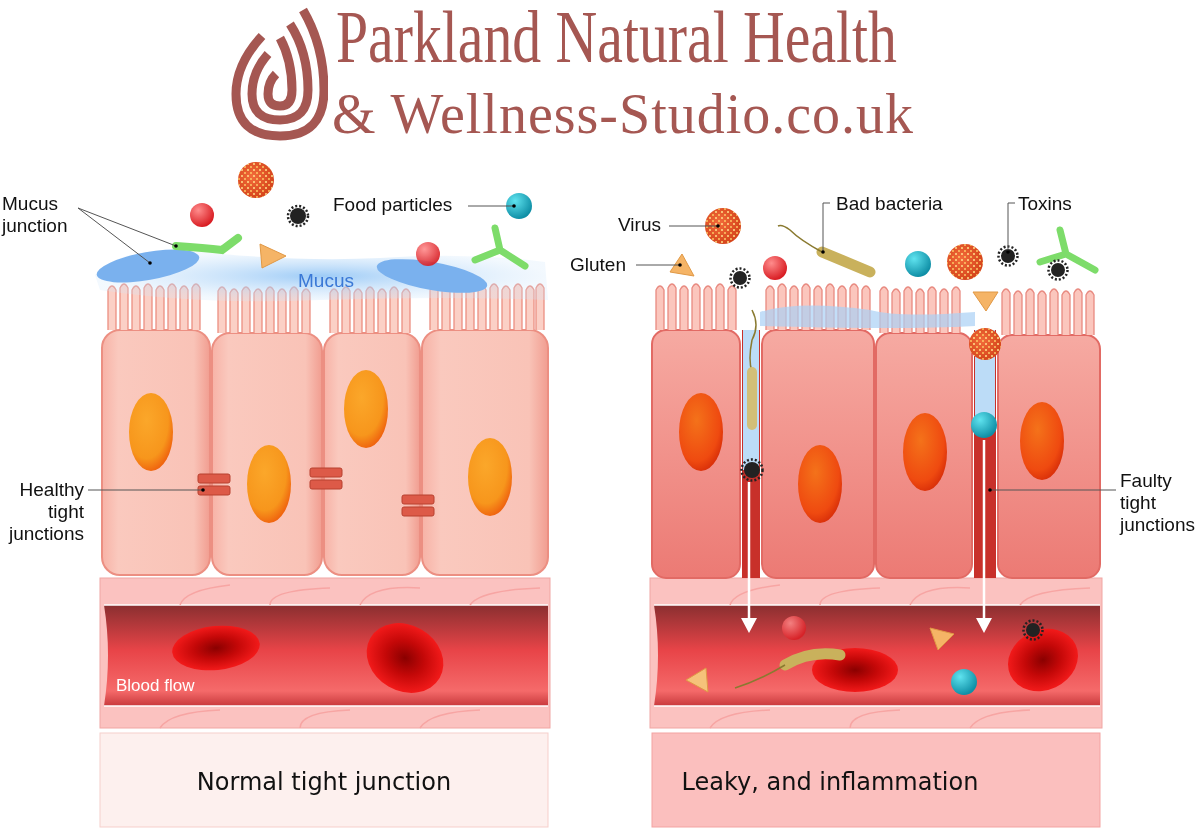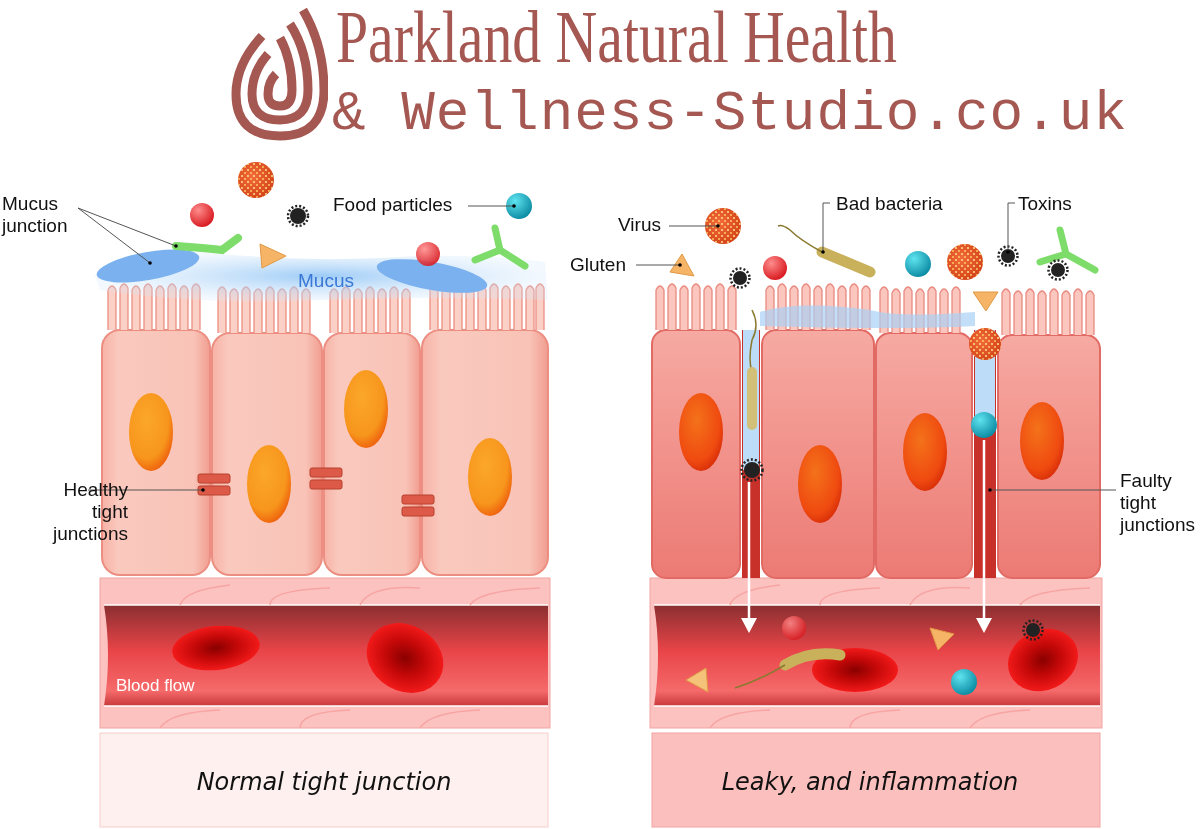--- a/index.html
+++ b/index.html
@@ -1,23 +1,23 @@
 <!DOCTYPE html>
 <html><head>
 <meta charset="utf-8">
 <style>
   html, body { margin:0; padding:0; background:#ffffff; }
   body { width:1202px; height:829px; position:relative; overflow:hidden; font-family:"Liberation Sans", sans-serif; }
   .logo { position:absolute; left:228px; top:4px; width:740px; height:140px; }
   .logo-title { position:absolute; left:108px; top:-4px; font-family:"Liberation Serif", serif; font-size:74px; color:#a55752; transform:scaleX(0.78); transform-origin:left top; white-space:nowrap; letter-spacing:0px; line-height:1; }
-  .logo-sub { position:absolute; left:104px; top:82px; font-family:Liberation Mono, monospace; font-size:56px; color:#a55752; white-space:nowrap; line-height:1; letter-spacing:1px; }
+  .logo-sub { position:absolute; left:104px; top:82px; font-family:Liberation Serif, serif; font-size:56px; color:#a55752; white-space:nowrap; line-height:1; letter-spacing:1px; }
   .diagram { position:absolute; left:0; top:0; }
   .label { position:absolute; font-size:19px; color:#111; line-height:22px; white-space:nowrap; }
-  .label.right { text-align:right;margin-left:44px; }
-  .caption { position:absolute; font-family:"DejaVu Sans", sans-serif; font-size:24px; color:#111; text-align:center;font-style:italic; }
+  .label.right { text-align:right; }
+  .caption { position:absolute; font-family:"DejaVu Sans", sans-serif; font-size:24px; color:#111; text-align:center; }
   .mucus-label { position:absolute; color:#3a78d6; font-size:19px; }
   .blood-label { position:absolute; color:#ffffff; font-size:17px; }
 </style>
 </head>
 <body>
 
 <div class="logo">
   <svg width="100" height="136" viewBox="0 0 100 136" style="position:absolute;left:0;top:2px;">
     <g fill="none" stroke="#a55752" stroke-width="9" stroke-linecap="butt">
       <path d="M75 4 Q 96 40 96 84 Q 96 130 52 130 Q 8 130 8 88 Q 8 58 34 30"></path>
@@ -284,13 +284,13 @@
 
 <div class="label" style="left:618px;top:214px;">Virus</div>
 <div class="label" style="left:570px;top:254px;">Gluten</div>
 <div class="label" style="left:836px;top:193px;">Bad bacteria</div>
 <div class="label" style="left:1018px;top:193px;">Toxins</div>
 <div class="label" style="left:1120px;top:470px;">
   <div>Faulty</div>
   <div>tight</div>
   <div>junctions</div>
 </div>
-<div class="caption" style="left:652px;top:768px;width:356px;padding-left:40px;">Leaky, and inflammation</div>
+<div class="caption" style="left:652px;top:768px;width:356px;">Leaky, and inflammation</div>
 
 </body></html>

